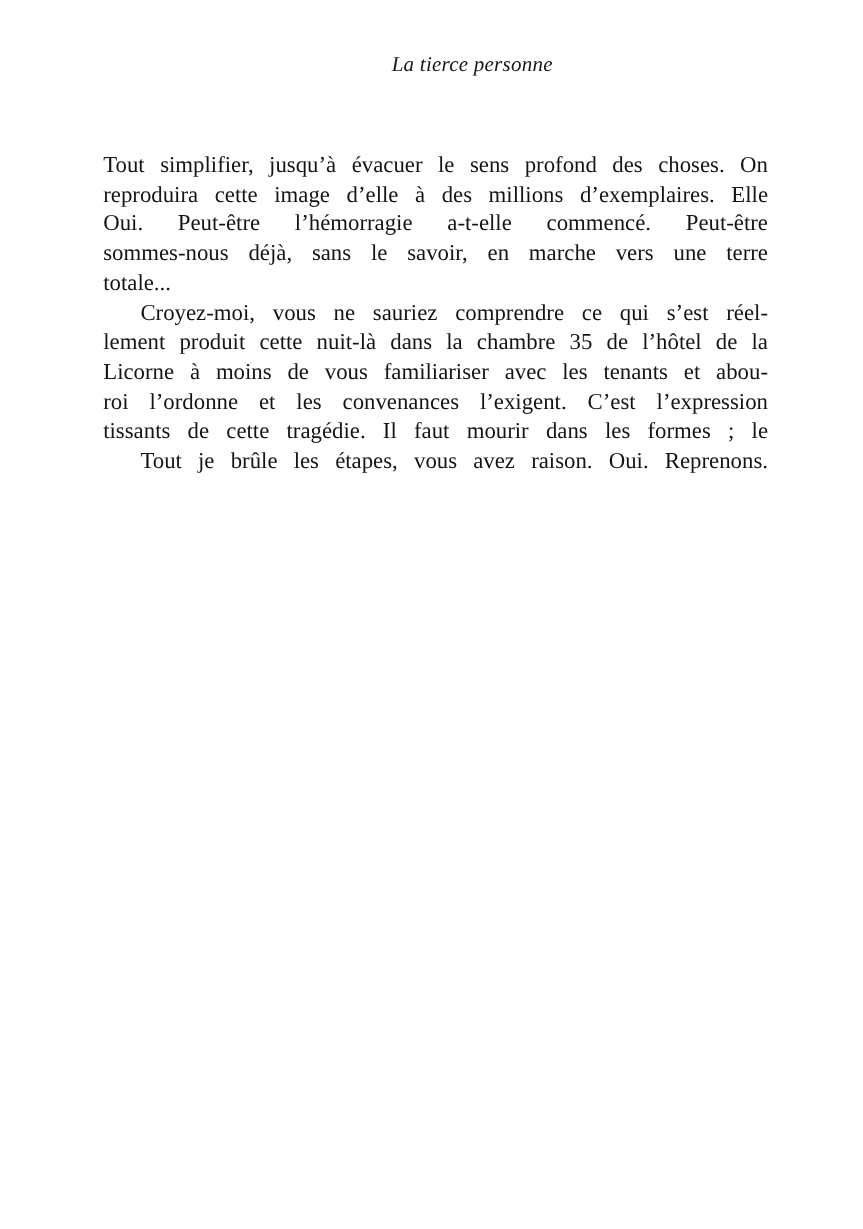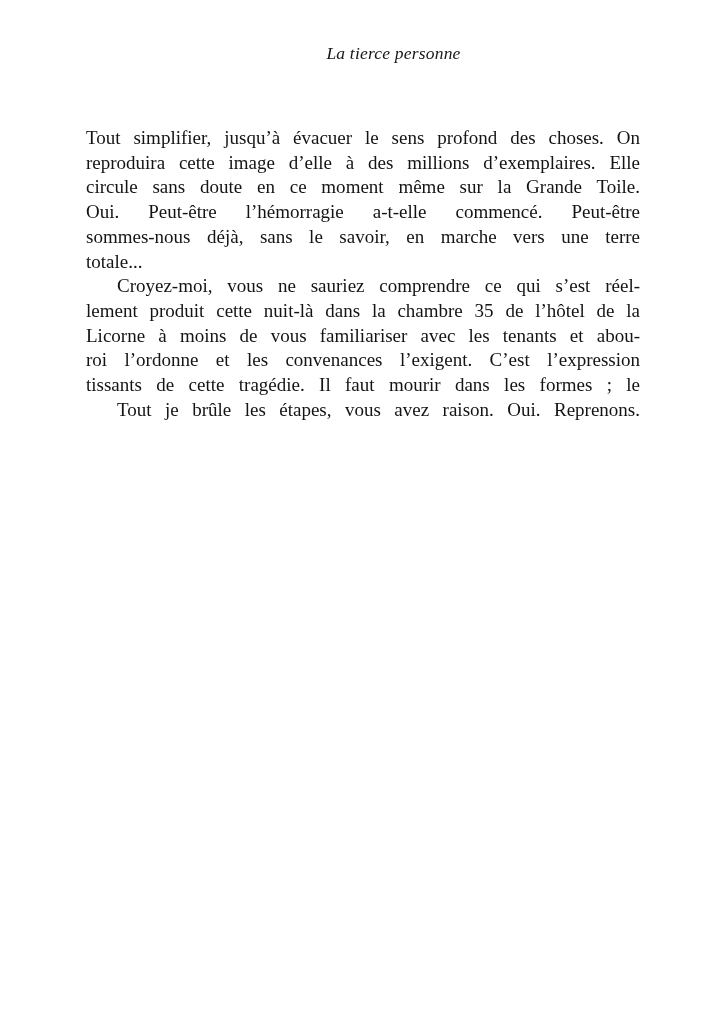--- a/index.html
+++ b/index.html
@@ -48,21 +48,20 @@
   }
 </style>
 </head>
 <body>
 
 <div class="page">
   <div class="running-header">La tierce personne</div>
   <div class="text-block" id="text-block">
       <div class="line just">Tout simplifier, jusqu’à évacuer le sens profond des choses. On</div>
       <div class="line just">reproduira cette image d’elle à des millions d’exemplaires. Elle</div>
-      <div class="line just">circule sans doute en ce moment même sur la Grande Toile.</div>
       <div class="line just">Oui. Peut-être l’hémorragie a-t-elle commencé. Peut-être</div>
       <div class="line just">sommes-nous déjà, sans le savoir, en marche vers une terre</div>
       <div class="line">totale...</div>
       <div class="line just indent">Croyez-moi, vous ne sauriez comprendre ce qui s’est réel-</div>
       <div class="line just">lement produit cette nuit-là dans la chambre 35 de l’hôtel de la</div>
       <div class="line just">Licorne à moins de vous familiariser avec les tenants et abou-</div>
       <div class="line just">roi l’ordonne et les convenances l’exigent. C’est l’expression</div>
       <div class="line just">tissants de cette tragédie. Il faut mourir dans les formes ; le</div>
       <div class="line just indent">Tout je brûle les étapes, vous avez raison. Oui. Reprenons.</div>
     </div>

